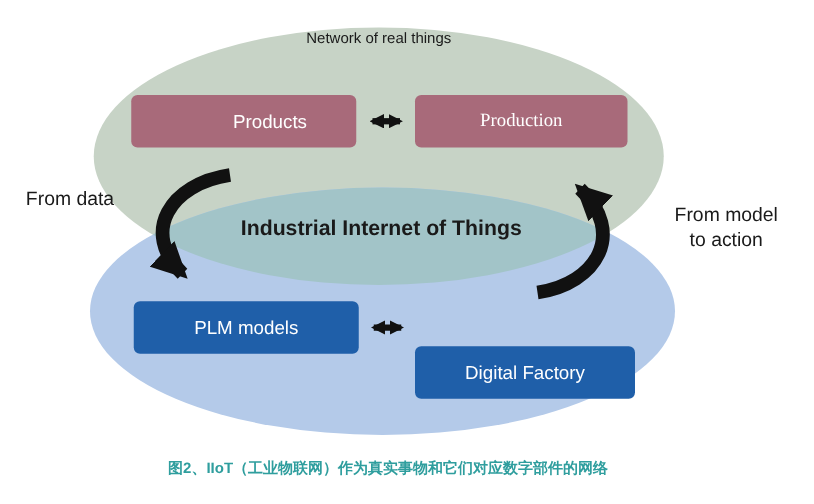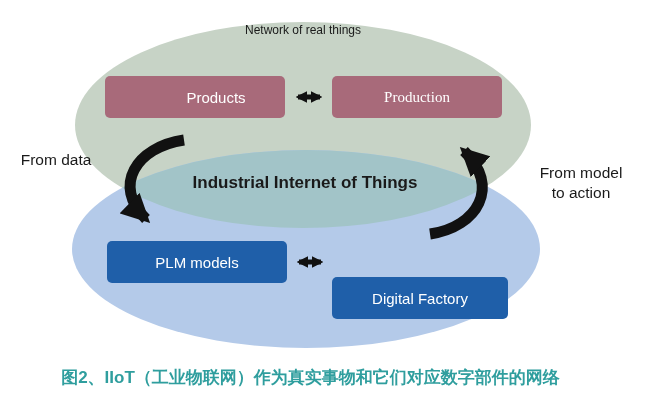--- a/index.html
+++ b/index.html
@@ -53,21 +53,21 @@
   .node-products        { left: 105px; top: 76px;  width: 180px; padding-left: 42px; }
   .node-production      { left: 332px; top: 76px;  width: 170px; font-family: Liberation Serif, serif; }
   .node-plm             { left: 107px; top: 241px; width: 180px; }
   .node-digital-factory { left: 332px; top: 241px; width: 176px; margin-top: 36px; }
   .caption {
     position: absolute;
     top: 366px;
     left: 0;
     width: 621px;
     text-align: center;
-    font-size: 17px;
+    font-size: 12px;
     font-weight: 600;
     color: #2f9e9e;
   }
 </style>
 </head>
 <body>
 
 <div class="stage">
 
   <svg class="bg-svg" width="651" height="403" viewBox="0 0 651 403">

